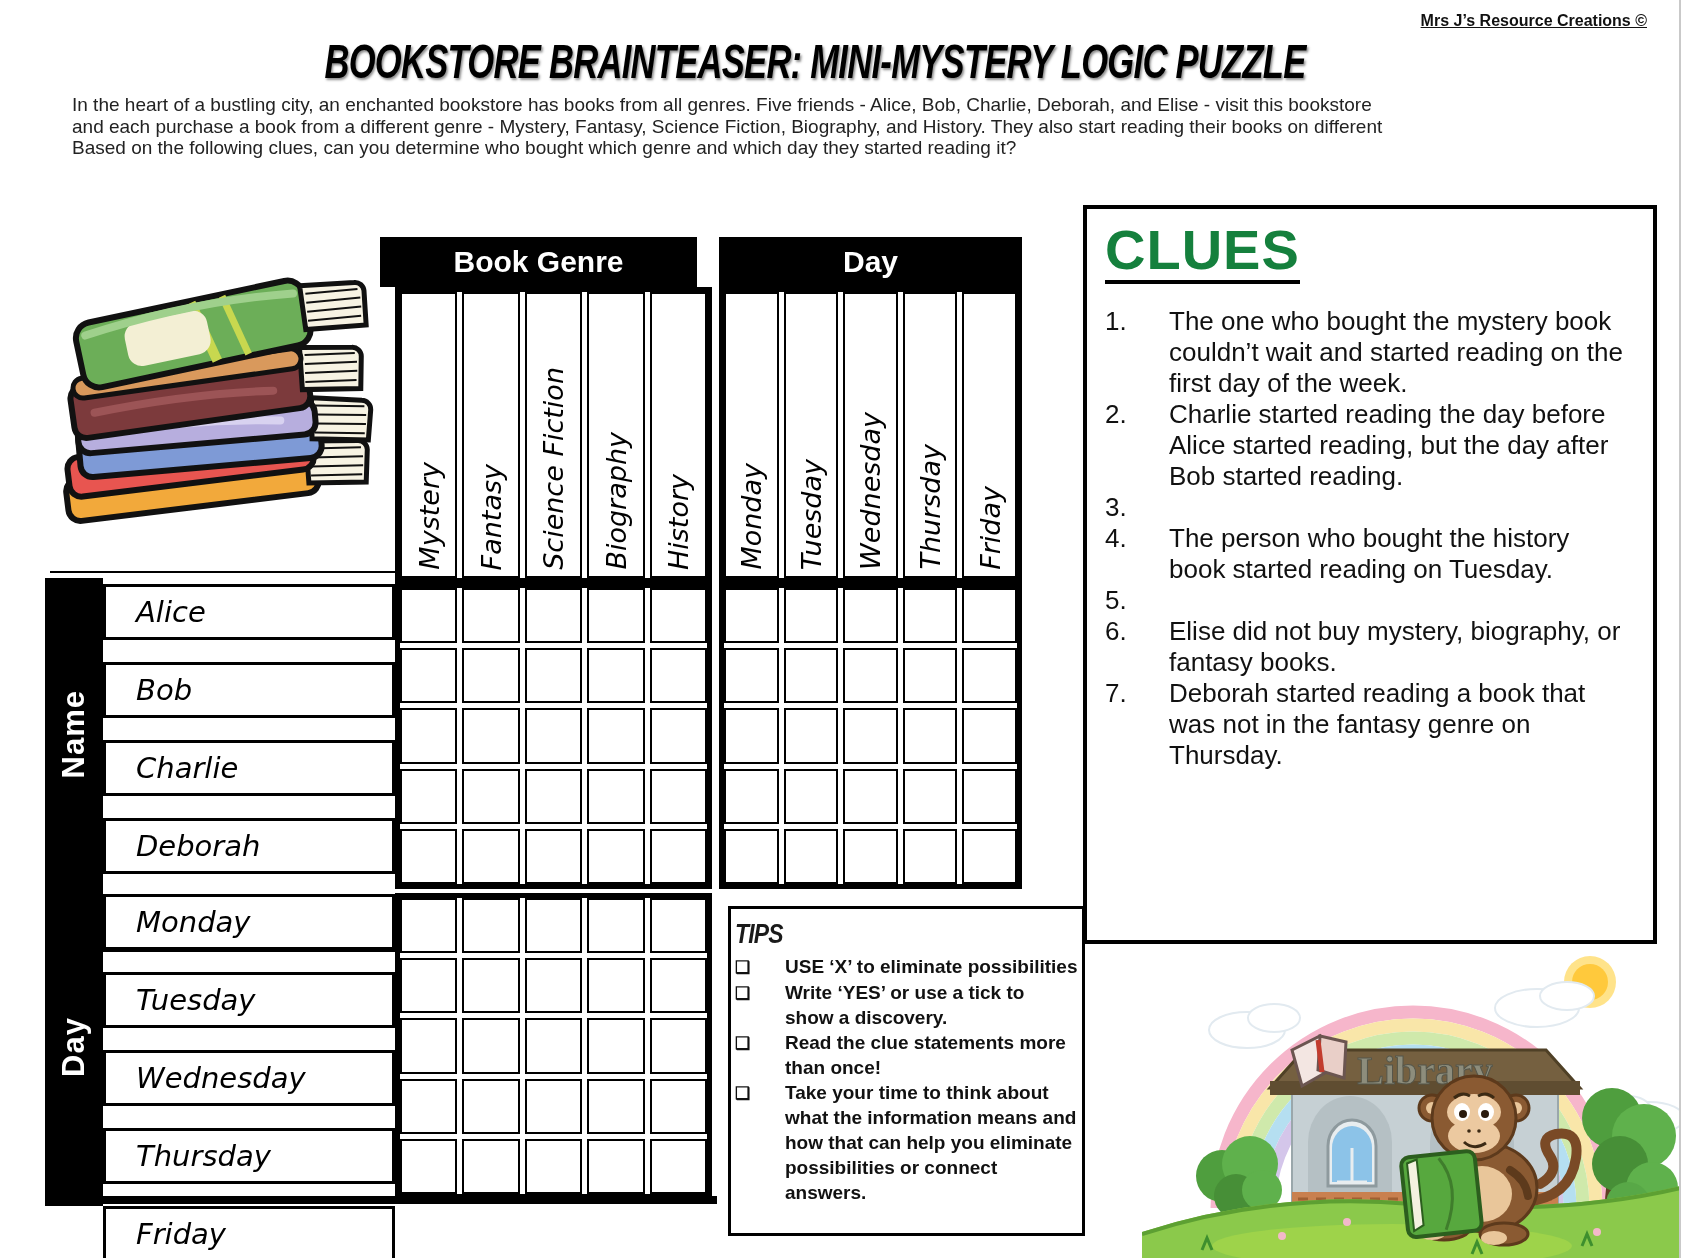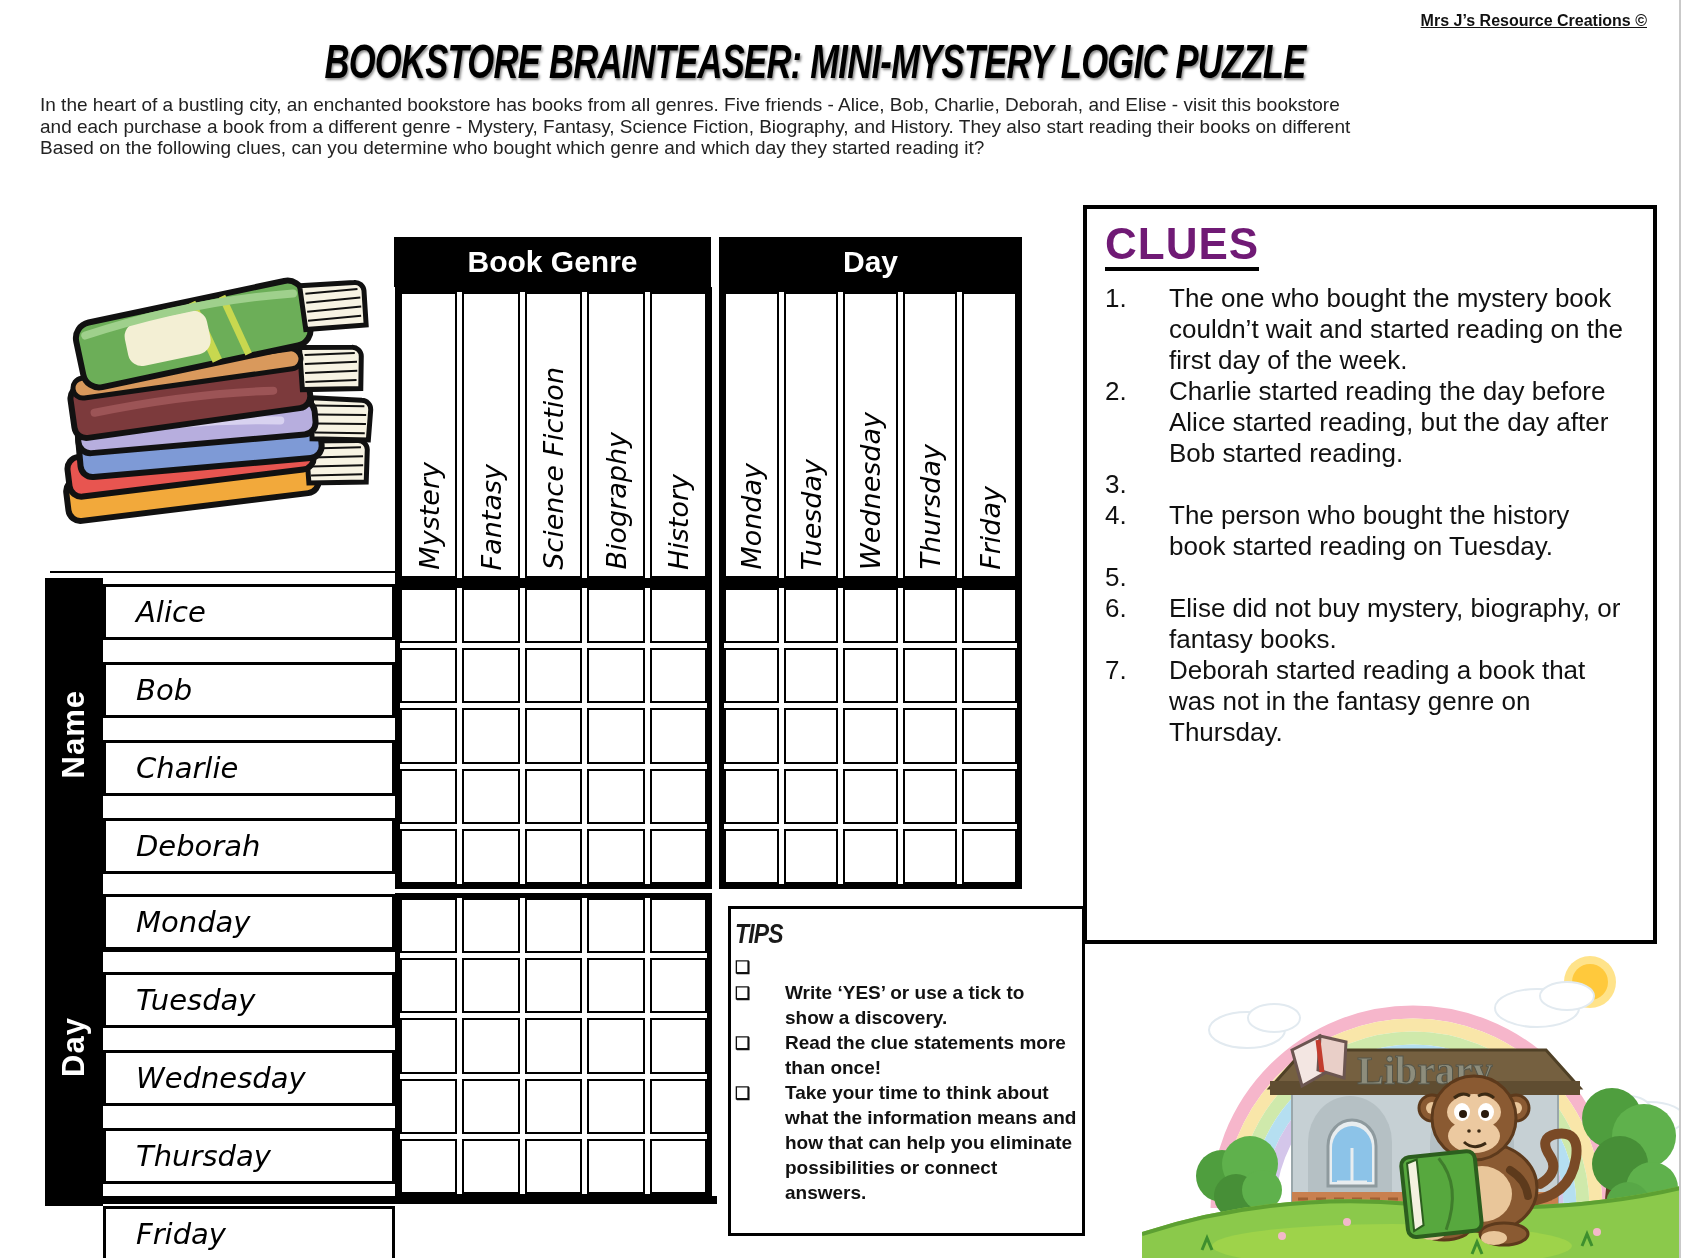--- a/index.html
+++ b/index.html
@@ -4,21 +4,21 @@
 <style>
   html,body{margin:0;padding:0;background:#888;}
   .page{position:relative;width:1681px;height:1258px;background:#ffffff;overflow:hidden;
         font-family:"Liberation Sans",sans-serif;color:#1a1a1a;}
   .credit{position:absolute;top:12px;right:34px;font-size:16px;font-weight:bold;color:#111;text-decoration:underline;}
   .title{position:absolute;top:34px;left:0;width:1630px;text-align:center;
          font-style:italic;font-weight:900;font-size:48px;letter-spacing:-1px;color:#000;
          transform:scaleX(.72);transform-origin:center;
          text-shadow:2px 2px 3px rgba(0,0,0,.45);white-space:nowrap;}
   .intro{position:absolute;left:40px;top:94px;width:1580px;font-size:19px;line-height:21.5px;color:#222;}
-  .intro div{white-space:nowrap;}
+  .intro div{white-space:nowrap;margin-left:32px;}
 
   
   .hbar{position:absolute;height:50px;background:#000;color:#fff;display:flex;
         align-items:center;justify-content:center;font-weight:bold;font-size:30px;}
   .colhead,.cblock{position:absolute;background:#fff;border:5px solid #000;display:grid;gap:5px;}
   .colhead{grid-auto-flow:column;grid-auto-columns:1fr;}
   .colcell{border:2px solid #000;position:relative;background:#fff;}
   .vlabel{position:absolute;bottom:6px;left:50%;transform:translateX(-50%) rotate(180deg);
           writing-mode:vertical-rl;white-space:nowrap;
           font:italic 27px "DejaVu Sans",sans-serif;color:#000;}
@@ -39,22 +39,22 @@
         background:#fff;padding:10px 4px;box-sizing:border-box;overflow:hidden;}
   .tips-title{font-style:italic;font-weight:900;font-size:27px;letter-spacing:-1px;
               transform:scaleX(.85);transform-origin:left;margin-bottom:4px;}
   .tip{display:grid;grid-template-columns:50px 1fr;font-weight:bold;font-size:19px;
        line-height:25px;color:#111;}
   .tip .bullet{font-size:17px;padding-top:1px;}
 
   
   .clues{position:absolute;left:1083px;top:205px;width:574px;height:739px;border:4px solid #000;
          background:#fff;padding:12px 30px 10px 18px;box-sizing:border-box;overflow:hidden;}
-  .clues-title{display:inline-block;font-weight:bold;font-size:44px;letter-spacing:1px;
-               border-bottom:4px solid #000;line-height:1.05;margin-bottom:12px;color:#701a75;}
+  .clues-title{display:inline-block;font-weight:bold;font-size:56px;letter-spacing:1px;
+               border-bottom:4px solid #000;line-height:1.05;margin-bottom:22px;color:#15803d;}
   .clue{display:grid;grid-template-columns:64px 1fr;font-size:26px;line-height:31px;color:#111;}
 
   .illus{position:absolute;}
   .edge{position:absolute;right:0;top:0;width:2px;height:100%;background:#c9c9c9;}
 </style>
 </head>
 <body>
 
 <div class="page">
 
@@ -97,21 +97,21 @@
       <rect x="30" y="52" width="232" height="66" rx="16" fill="#6cae58" stroke="#111" stroke-width="6"></rect>
       <path d="M150,54 l14,62" stroke="#c8d84f" stroke-width="10"></path>
       <path d="M182,54 l14,62" stroke="#c8d84f" stroke-width="7"></path>
       <rect x="78" y="62" width="84" height="44" rx="14" fill="#f3efd4"></rect>
       <path d="M40,64 q110,-12 212,2" stroke="#9fd08c" stroke-width="8" fill="none" stroke-linecap="round"></path>
       <path d="M260,60 l54,8 a9 9 0 0 1 8,10 l-5,34 -60,-8 z" fill="#f7f3e3" stroke="#111" stroke-width="5"></path>
       <path d="M264,69 l52,6 M263,78 l54,6 M262,87 l54,6 M261,96 l53,6" stroke="#111" stroke-width="2" fill="none"></path>
     </g>
   </svg>
 
-  <div class="hbar" style="left:394px;top:237px;width:317px">Book Genre</div>
+  <div class="hbar" style="left:380px;top:237px;width:317px">Book Genre</div>
   <div class="hbar" style="left:719px;top:237px;width:303px">Day</div>
 
   <div class="colhead" style="left:395px;top:287px;width:317px;height:296px;box-sizing:border-box">
     <div class="colcell">
         <span class="vlabel">Mystery</span>
       </div>
     <div class="colcell">
         <span class="vlabel">Fantasy</span>
       </div>
     <div class="colcell">
@@ -247,20 +247,21 @@
       <div class="cell"></div>
       <div class="cell"></div>
     </div>
 
   <div class="botline"></div>
 
   <div class="tips">
     <div class="tips-title">TIPS</div>
     <div class="tip">
       <span class="bullet">❑</span>
+      <span>USE ‘X’ to eliminate possibilities</span>
     </div>
     <div class="tip">
       <span class="bullet">❑</span>
       <span>Write ‘YES’ or use a tick to show a discovery.</span>
     </div>
     <div class="tip">
       <span class="bullet">❑</span>
       <span>Read the clue statements more than once!</span>
     </div>
     <div class="tip">

